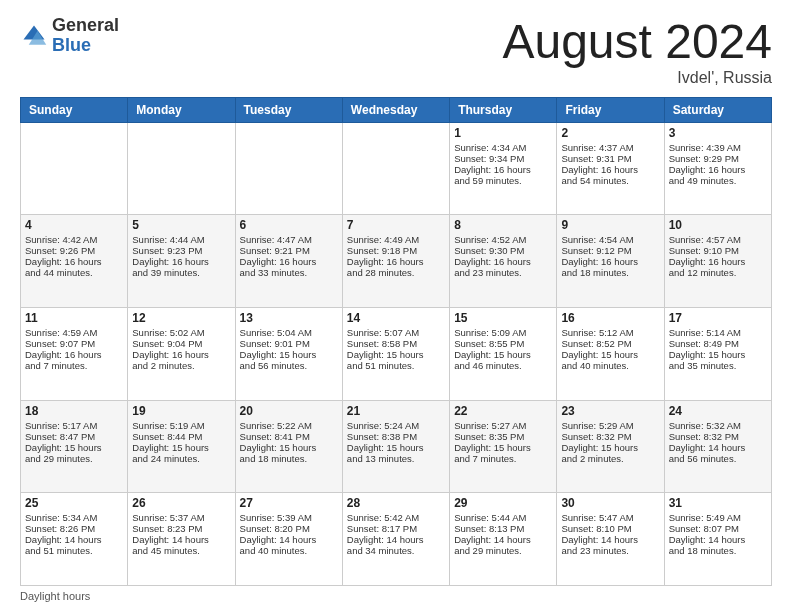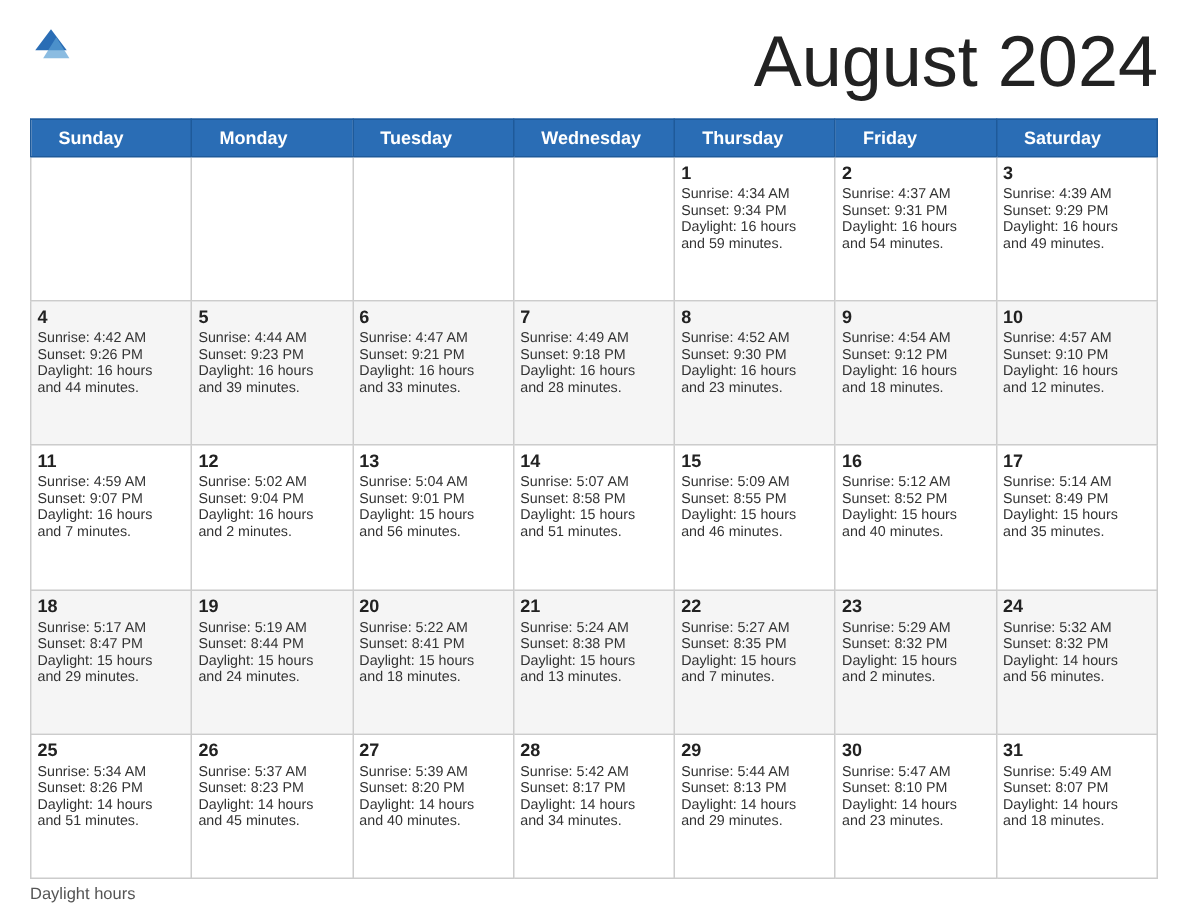--- a/index.html
+++ b/index.html
@@ -57,21 +57,21 @@
       border: 1px solid #ccc;
       border-collapse: collapse;
       width: 100%;
       table-layout: fixed;
     }
     .calendar th {
       background: #2a6db5;
       color: #fff;
       font-size: 12px;
       font-weight: bold;
-      padding: 5px 18px;
+      padding: 5px 8px;
       text-align: left;
       border: 1px solid #1e5a9a;
     }
     .calendar td {
       border: 1px solid #ccc;
       vertical-align: top;
       padding: 3px 4px;
       font-size: 9.5px;
       color: #333;
       background: #fff;
@@ -100,23 +100,28 @@
 </head>
 <body>
 
 <div class="page">
   <div class="header">
     <div class="logo">
       <svg class="logo-icon" viewBox="0 0 32 32">
         <polygon points="16,4 28,20 4,20" fill="#2a6db5"></polygon>
         <polygon points="20,10 30,26 10,26" fill="#5a9fd4" opacity="0.7"></polygon>
       </svg>
+      <div class="logo-text">
+        <span class="logo-general">General</span><br>
+        <span class="logo-blue">Blue</span>
+      </div>
     </div>
     <div class="title-block">
       <div class="month-title">August 2024</div>
+      <div class="location">Ivdel', Russia</div>
     </div>
   </div>
 
   <table class="calendar">
     <thead>
       <tr>
         <th>Sunday</th>
         <th>Monday</th>
         <th>Tuesday</th>
         <th>Wednesday</th>

